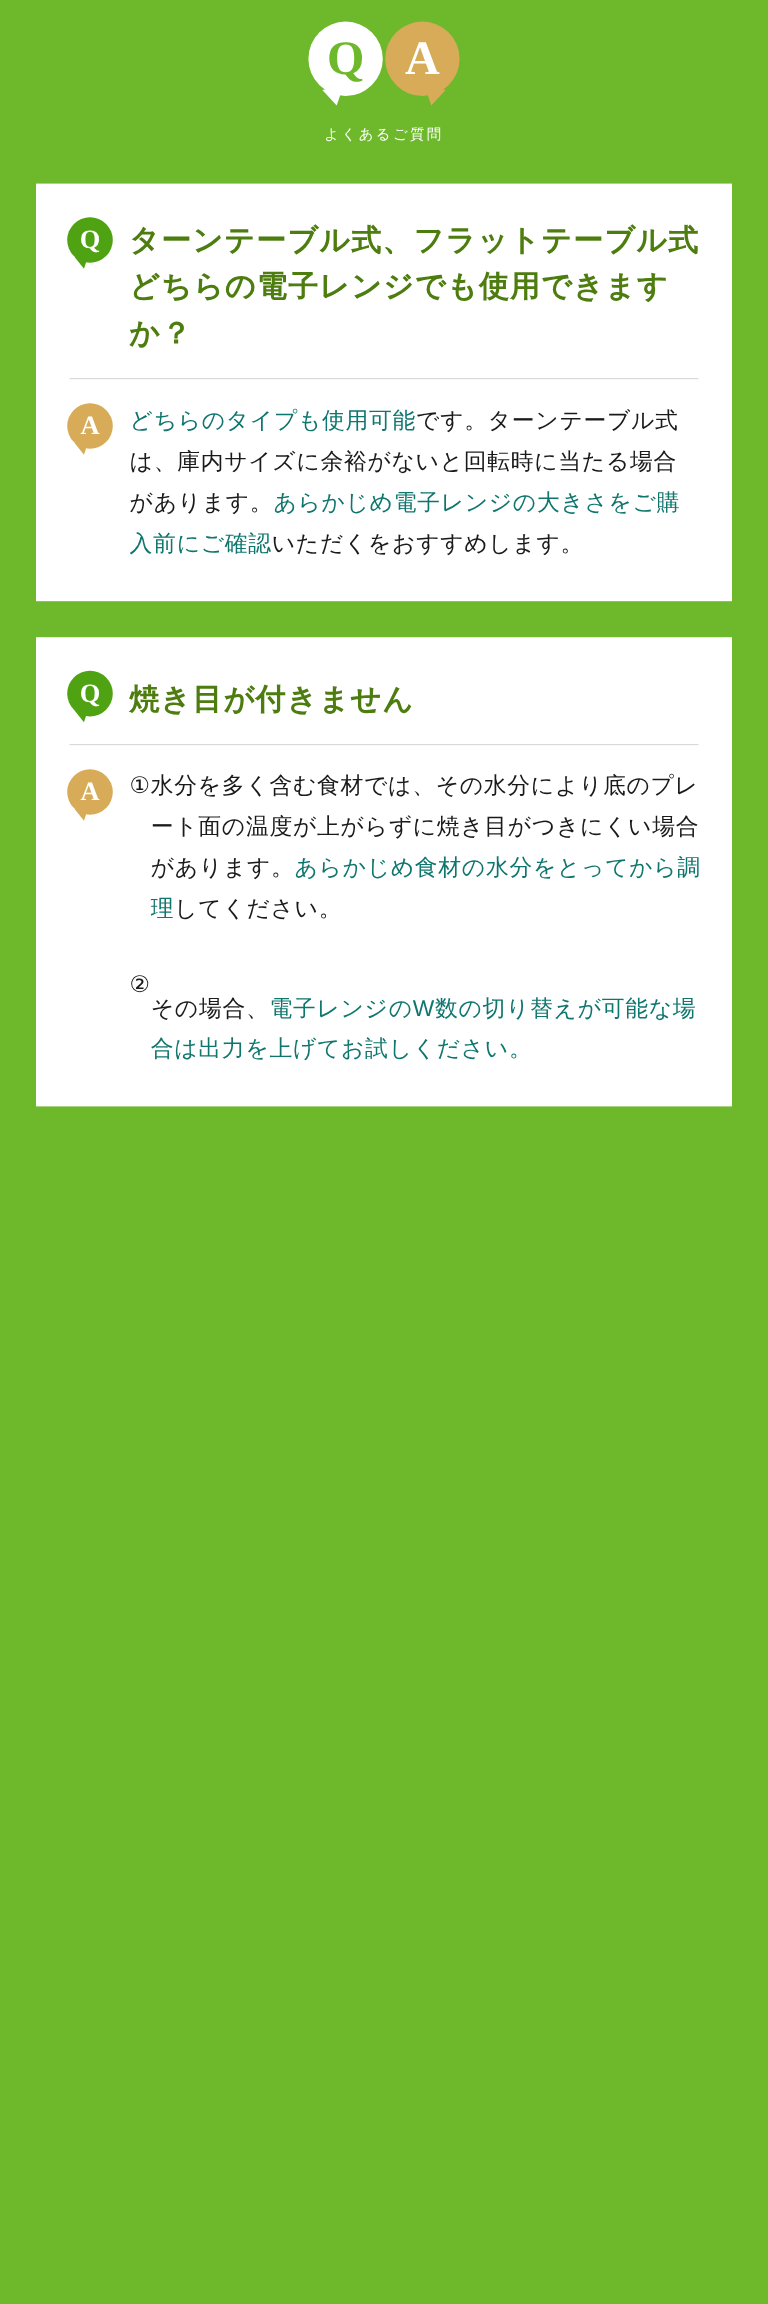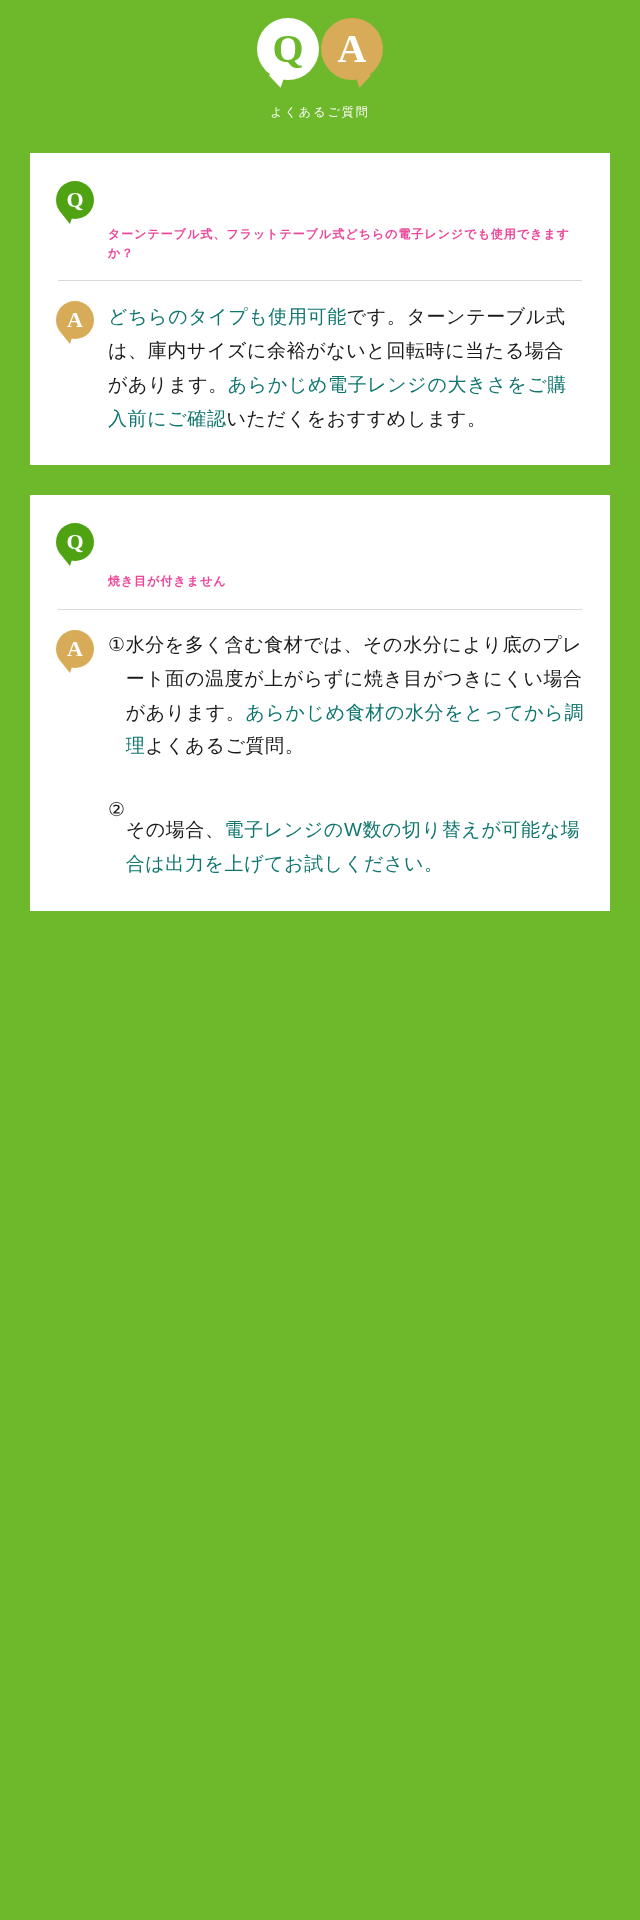--- a/index.html
+++ b/index.html
@@ -131,27 +131,26 @@
     bottom: -5px;
     left: 7px;
     width: 0; height: 0;
     border-left: 6px solid transparent;
     border-right: 6px solid transparent;
     border-top: 11px solid #d8ab58;
     transform: rotate(-10deg);
   }
 
   .q-text {
-    color: #ec4899;
-    font-size: 12px;
+    color: #4d7c0f;
+    font-size: 25px;
     font-weight: bold;
     line-height: 1.55;
     letter-spacing: 1px;
     padding-top: 2px;
-    margin-top: 44px;
   }
   .q-text.single { padding-top: 7px; }
 
   .divider {
     height: 1px;
     background: #d9d9d9;
     margin: 18px 2px 18px 2px;
   }
 
   .a-text {
@@ -220,21 +219,21 @@
     </div>
     <div class="divider"></div>
     <div class="qa-row">
       <span class="badge a">
         <span>A</span>
       </span>
       <div class="numbered" id="answer-2">
           <div class="item">
             <span class="num">①</span>
             <div class="body-indent">
-              <div><span>水分を多く含む食材では、その水分により底のプレート面の温度が上がらずに焼き目がつきにくい場合があります。</span><span class="hl">あらかじめ食材の水分をとってから調理</span><span>よくあるご質問。</span></div>
+              <div><span>水分を多く含む食材では、その水分により底のプレート面の温度が上がらずに焼き目がつきにくい場合があります。</span><span class="hl">あらかじめ食材の水分をとってから調理</span><span>してください。</span></div>
             </div>
           </div>
           <div class="item">
             <span class="num">②</span>
             <div class="body-indent">
               <div class="para"><span>その場合、</span><span class="hl">電子レンジのW数の切り替えが可能な場合は出力を上げてお試しください。</span></div>
             </div>
           </div>
         </div>
     </div>

